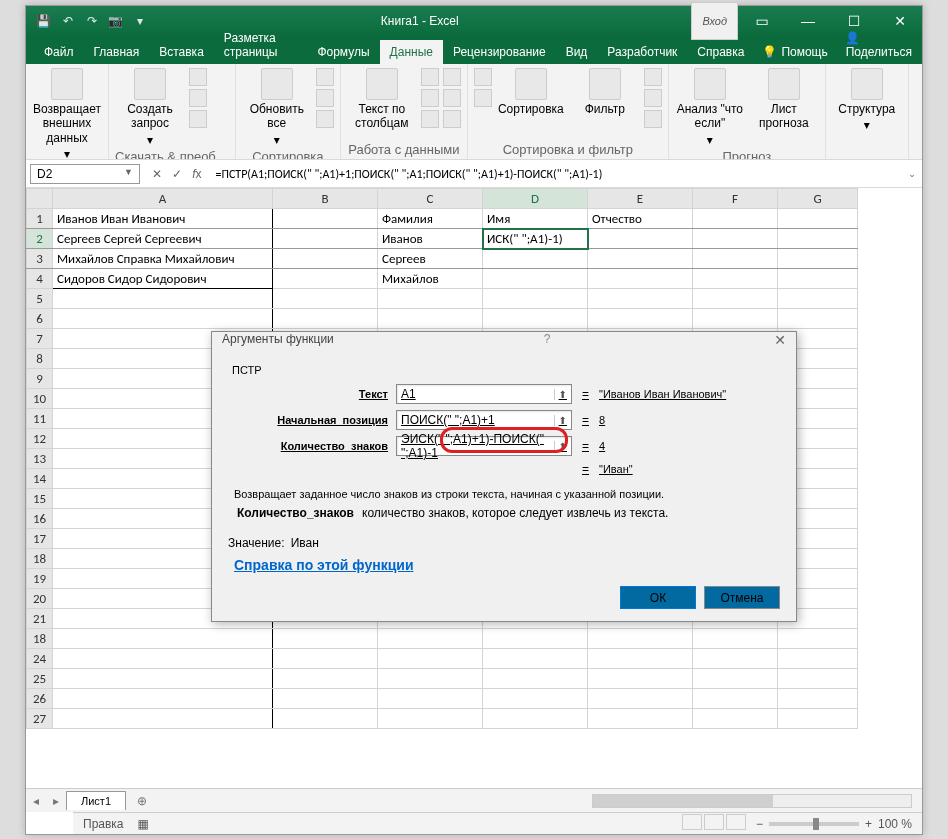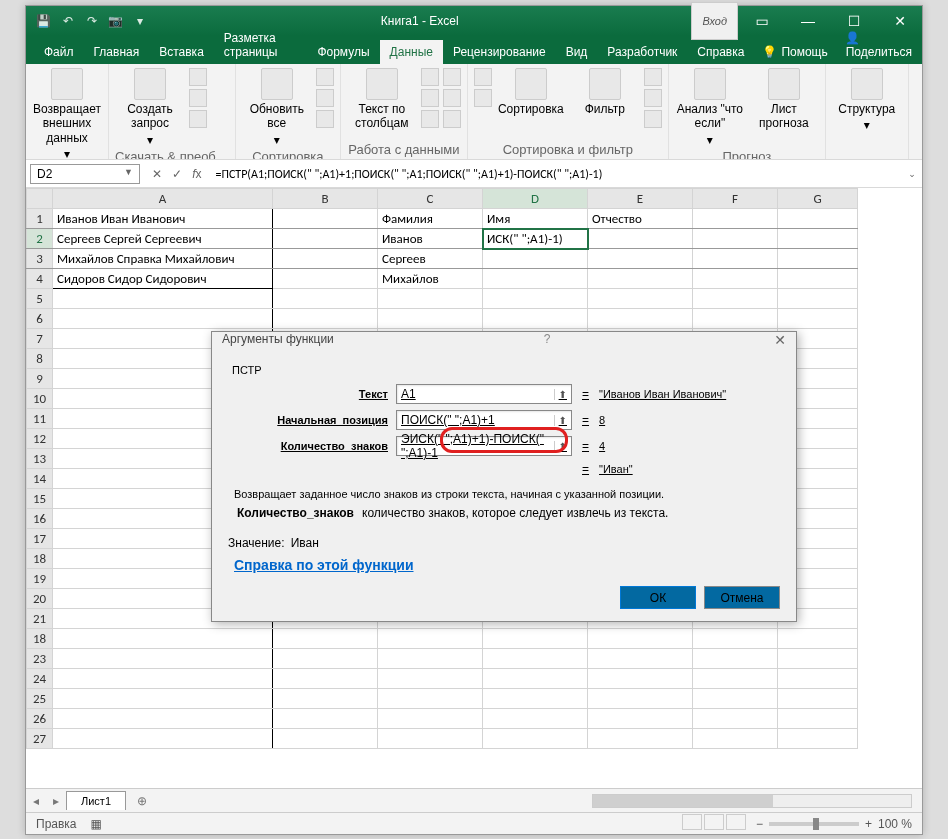--- a/index.html
+++ b/index.html
@@ -71,21 +71,21 @@
 .dlg-buttons{position:absolute;right:16px;bottom:12px;display:flex;gap:8px;}
 .dlg-buttons button{width:76px;height:23px;border:1px solid #888;background:#0369a1;font-size:12px;}
 .dlg-buttons button.primary{border:1px solid #0078d7;}
 .sheet-tabs{height:24px;border-top:1px solid #ccc;display:flex;align-items:center;background:#f3f3f3;}
 .sheet-tabs .navbtn{width:20px;text-align:center;color:#777;}
 .sheet-tabs .stab{padding:3px 14px;background:#fff;border:1px solid #999;border-bottom:none;font-size:11px;}
 .sheet-tabs .plus{width:20px;text-align:center;color:#777;margin-left:6px;}
 .sheet-tabs .hscroll{flex:1;margin:0 10px;display:flex;justify-content:flex-end;}
 .sheet-tabs .hscroll .track{width:320px;height:14px;background:#eee;border:1px solid #ccc;position:relative;}
 .sheet-tabs .hscroll .thumb{position:absolute;left:0;width:180px;height:100%;background:#cfcfcf;}
-.statusbar{height:22px;background:#f3f3f3;border-top:1px solid #ccc;display:flex;align-items:center;padding:0 10px;font-size:11px;color:#555;}
+.statusbar{height:22px;background:#f3f3f3;border-top:1px solid #ccc;display:flex;align-items:center;padding:0 10px;font-size:11px;color:#555;margin-left:47px;}
 .statusbar .right{margin-left:auto;display:flex;align-items:center;gap:10px;}
 .views span{width:20px;height:16px;border:1px solid #ccc;display:inline-block;margin-left:2px;}
 .zoom{display:flex;align-items:center;gap:6px;}
 .zoom .slider{width:90px;height:4px;background:#ccc;position:relative;}
 .zoom .slider .knob{position:absolute;left:44px;top:-4px;width:6px;height:12px;background:#888;}
 </style>
 </head>
 <body>
 
 <div class="window">
@@ -456,30 +456,20 @@
           <tr class="r22">
             <td class="rowhead">18</td>
             <td class="col-A"></td>
             <td class="col-B"></td>
             <td class="col-C"></td>
             <td class="col-D"></td>
             <td class="col-E"></td>
             <td class="col-F"></td>
             <td class="col-G"></td>
           </tr>
-          <tr class="r23">
-            <td class="rowhead">23</td>
-            <td class="col-A"></td>
-            <td class="col-B"></td>
-            <td class="col-C"></td>
-            <td class="col-D"></td>
-            <td class="col-E"></td>
-            <td class="col-F"></td>
-            <td class="col-G"></td>
-          </tr>
           <tr class="r24">
             <td class="rowhead">24</td>
             <td class="col-A"></td>
             <td class="col-B"></td>
             <td class="col-C"></td>
             <td class="col-D"></td>
             <td class="col-E"></td>
             <td class="col-F"></td>
             <td class="col-G"></td>
           </tr>

